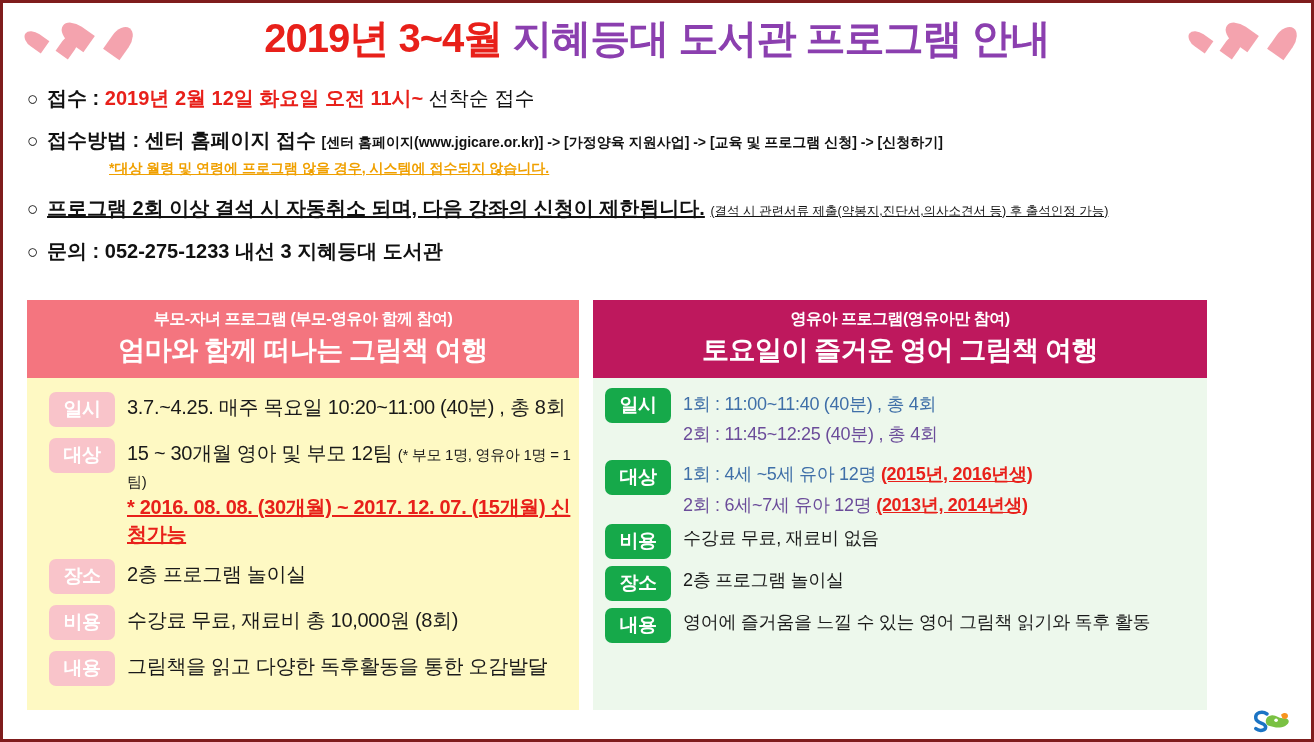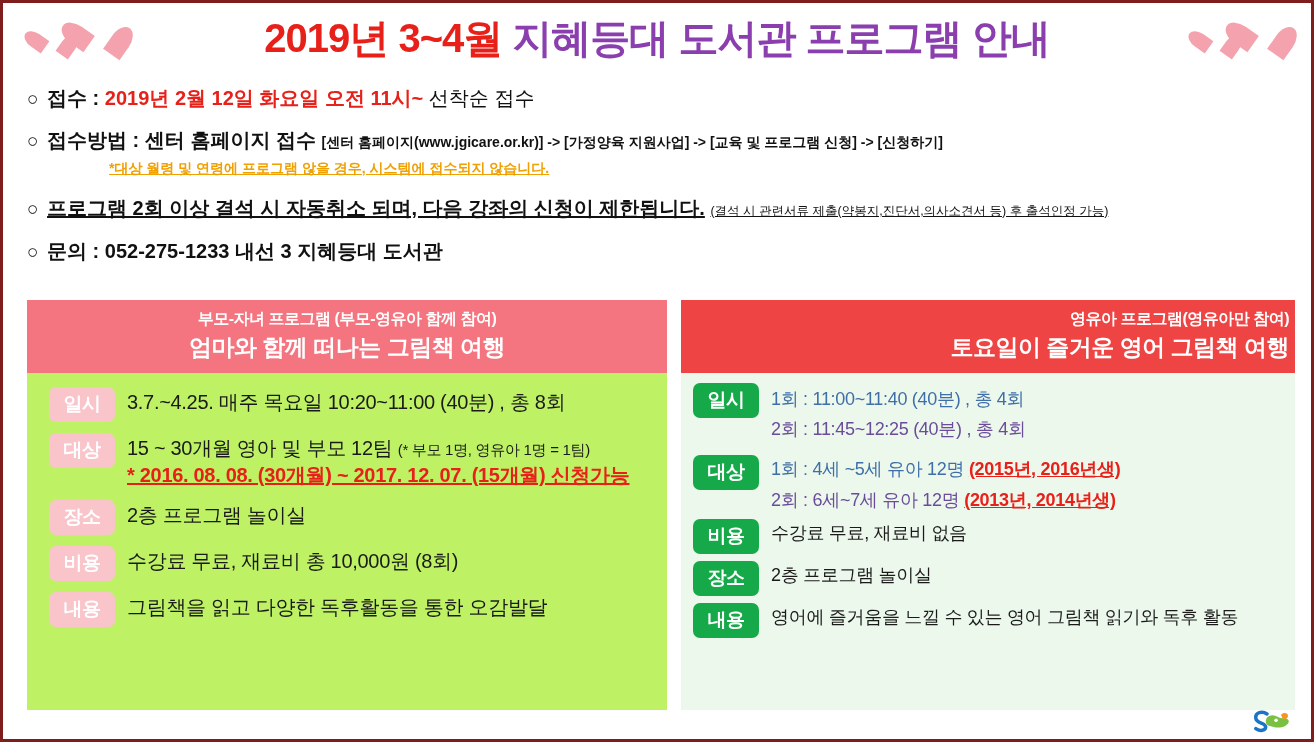--- a/index.html
+++ b/index.html
@@ -80,40 +80,41 @@
 
   
   .panels {
     position: absolute;
     left: 24px; top: 297px;
     width: 1268px; height: 410px;
     display: flex;
     gap: 14px;
   }
   .panel { position: relative; }
-  .panel.left  { width: 640px; background: #bef264; }
+  .panel.left  { width: 552px; background: #fef9c3; }
   .panel.right { width: 614px; background: #edf8ec; }
 
   .panel-head {
     text-align: center;
     color: #ffffff;
     padding: 9px 6px 10px;
   }
   .panel.left  .panel-head { background: #f4757f; }
-  .panel.right .panel-head { background: #ef4444; text-align: right; }
+  .panel.right .panel-head { background: #be185d; }
   .panel-sub {
     font-size: 16px;
     font-weight: bold;
     letter-spacing: -0.5px;
     margin-bottom: 2px;
   }
   .panel-title {
-    font-size: 23px;
+    font-size: 27px;
     font-weight: bold;
     letter-spacing: -0.5px;
+    font-family: Liberation Serif, serif;
   }
 
   .rows { padding: 14px 0 0 22px; }
   .row {
     display: flex;
     align-items: flex-start;
     margin-bottom: 11px;
   }
   .badge {
     flex: 0 0 auto;

